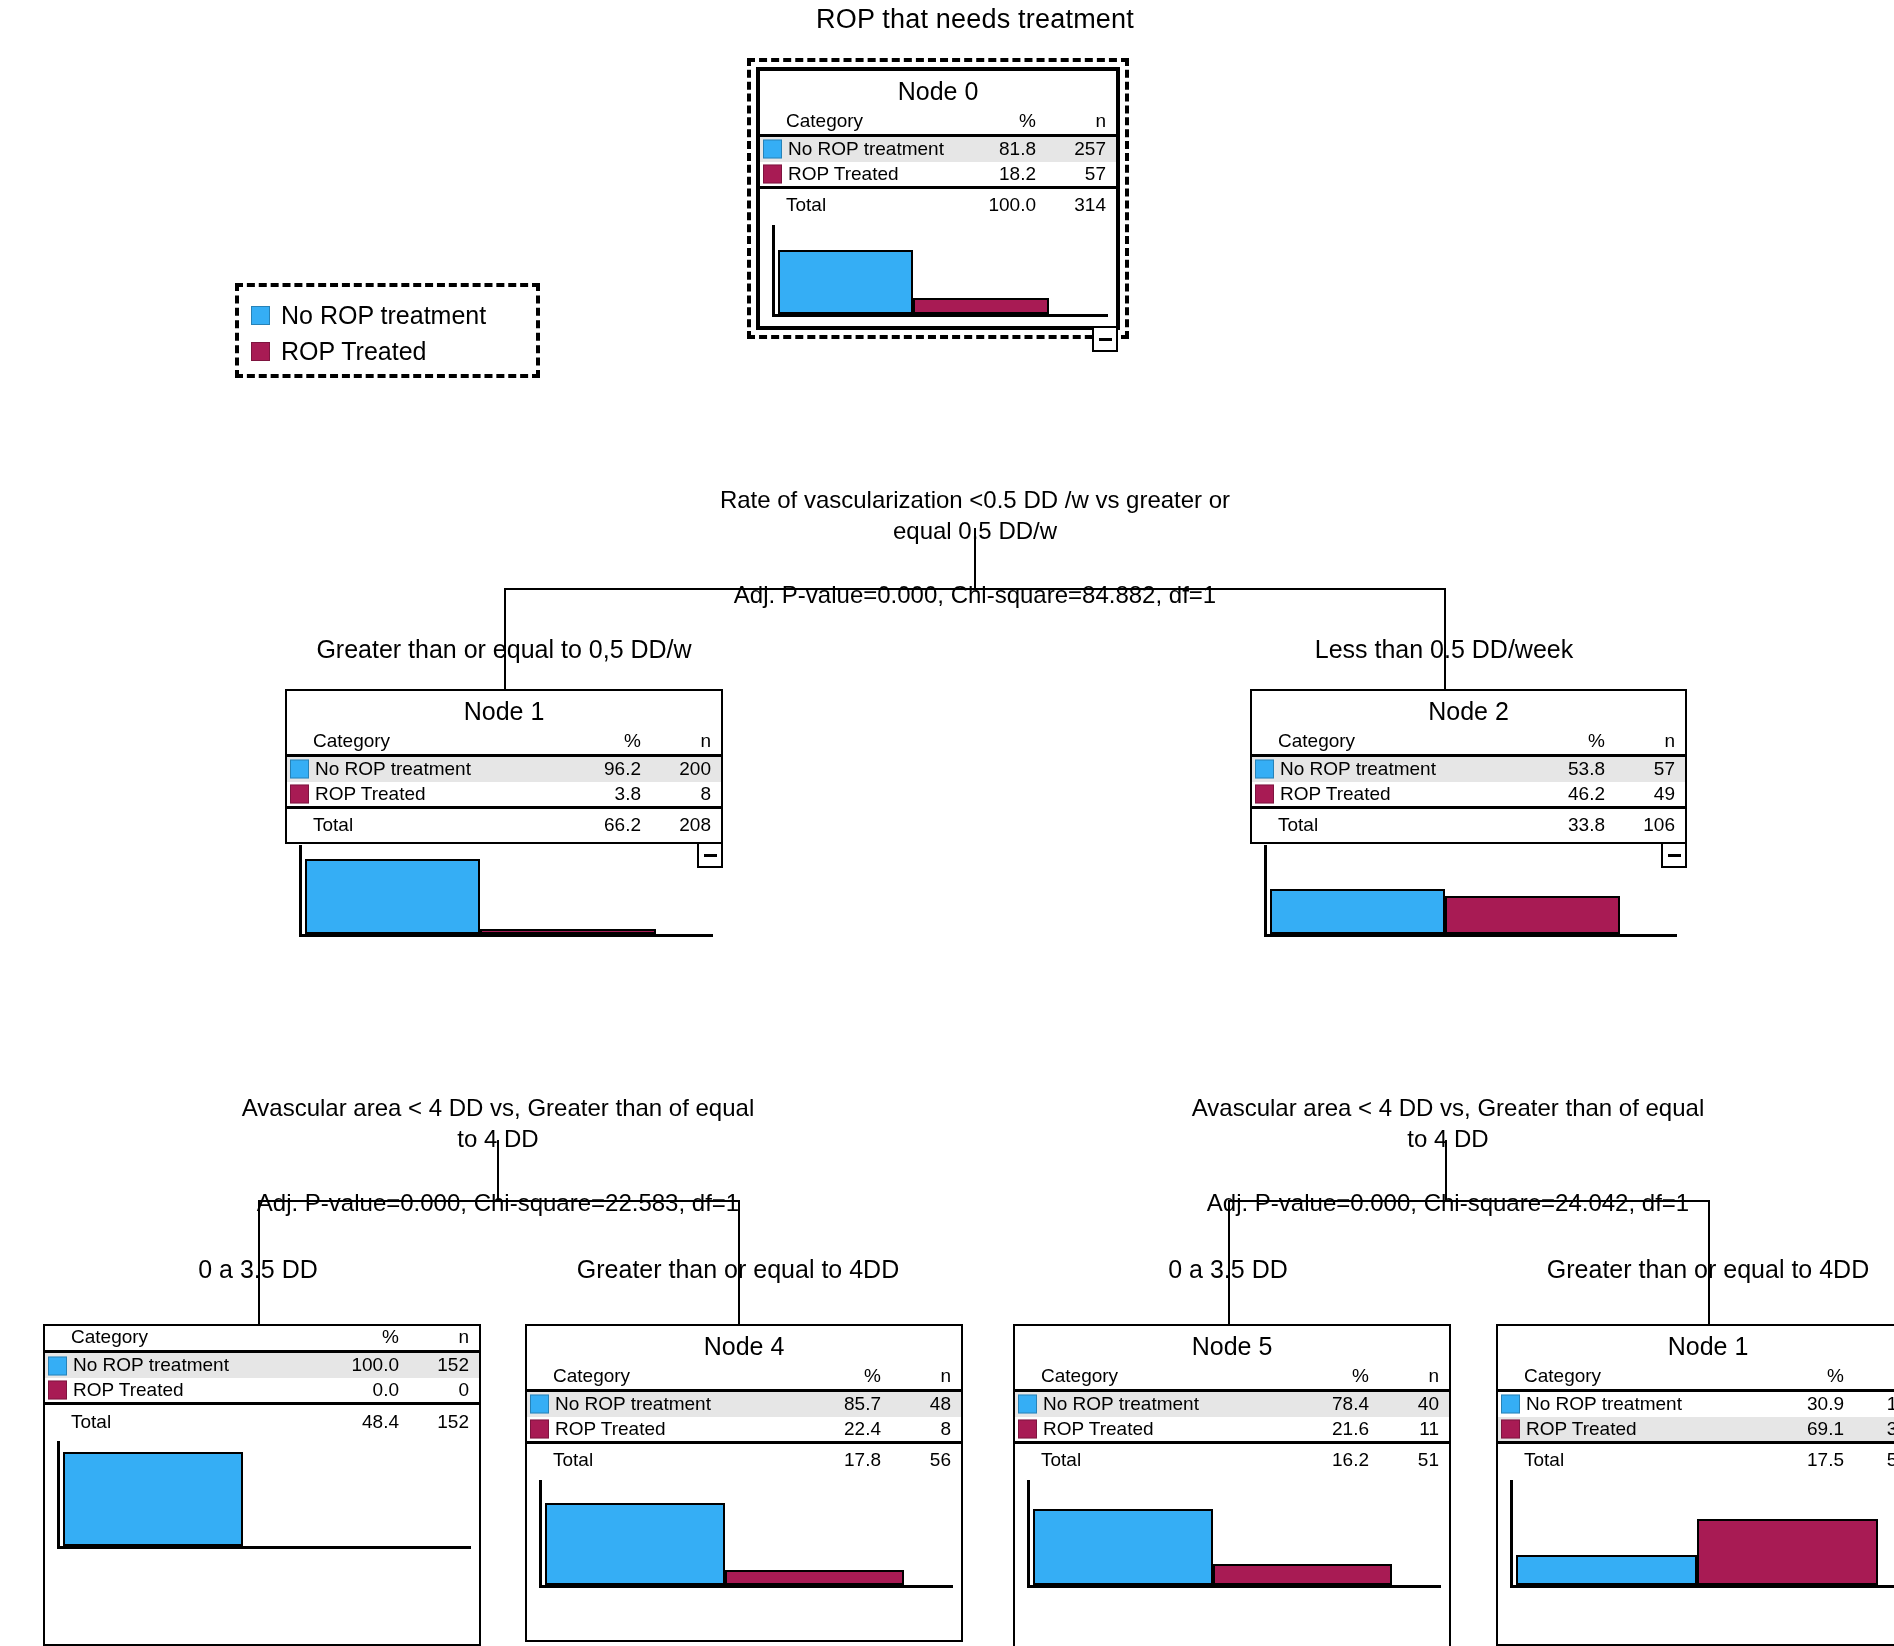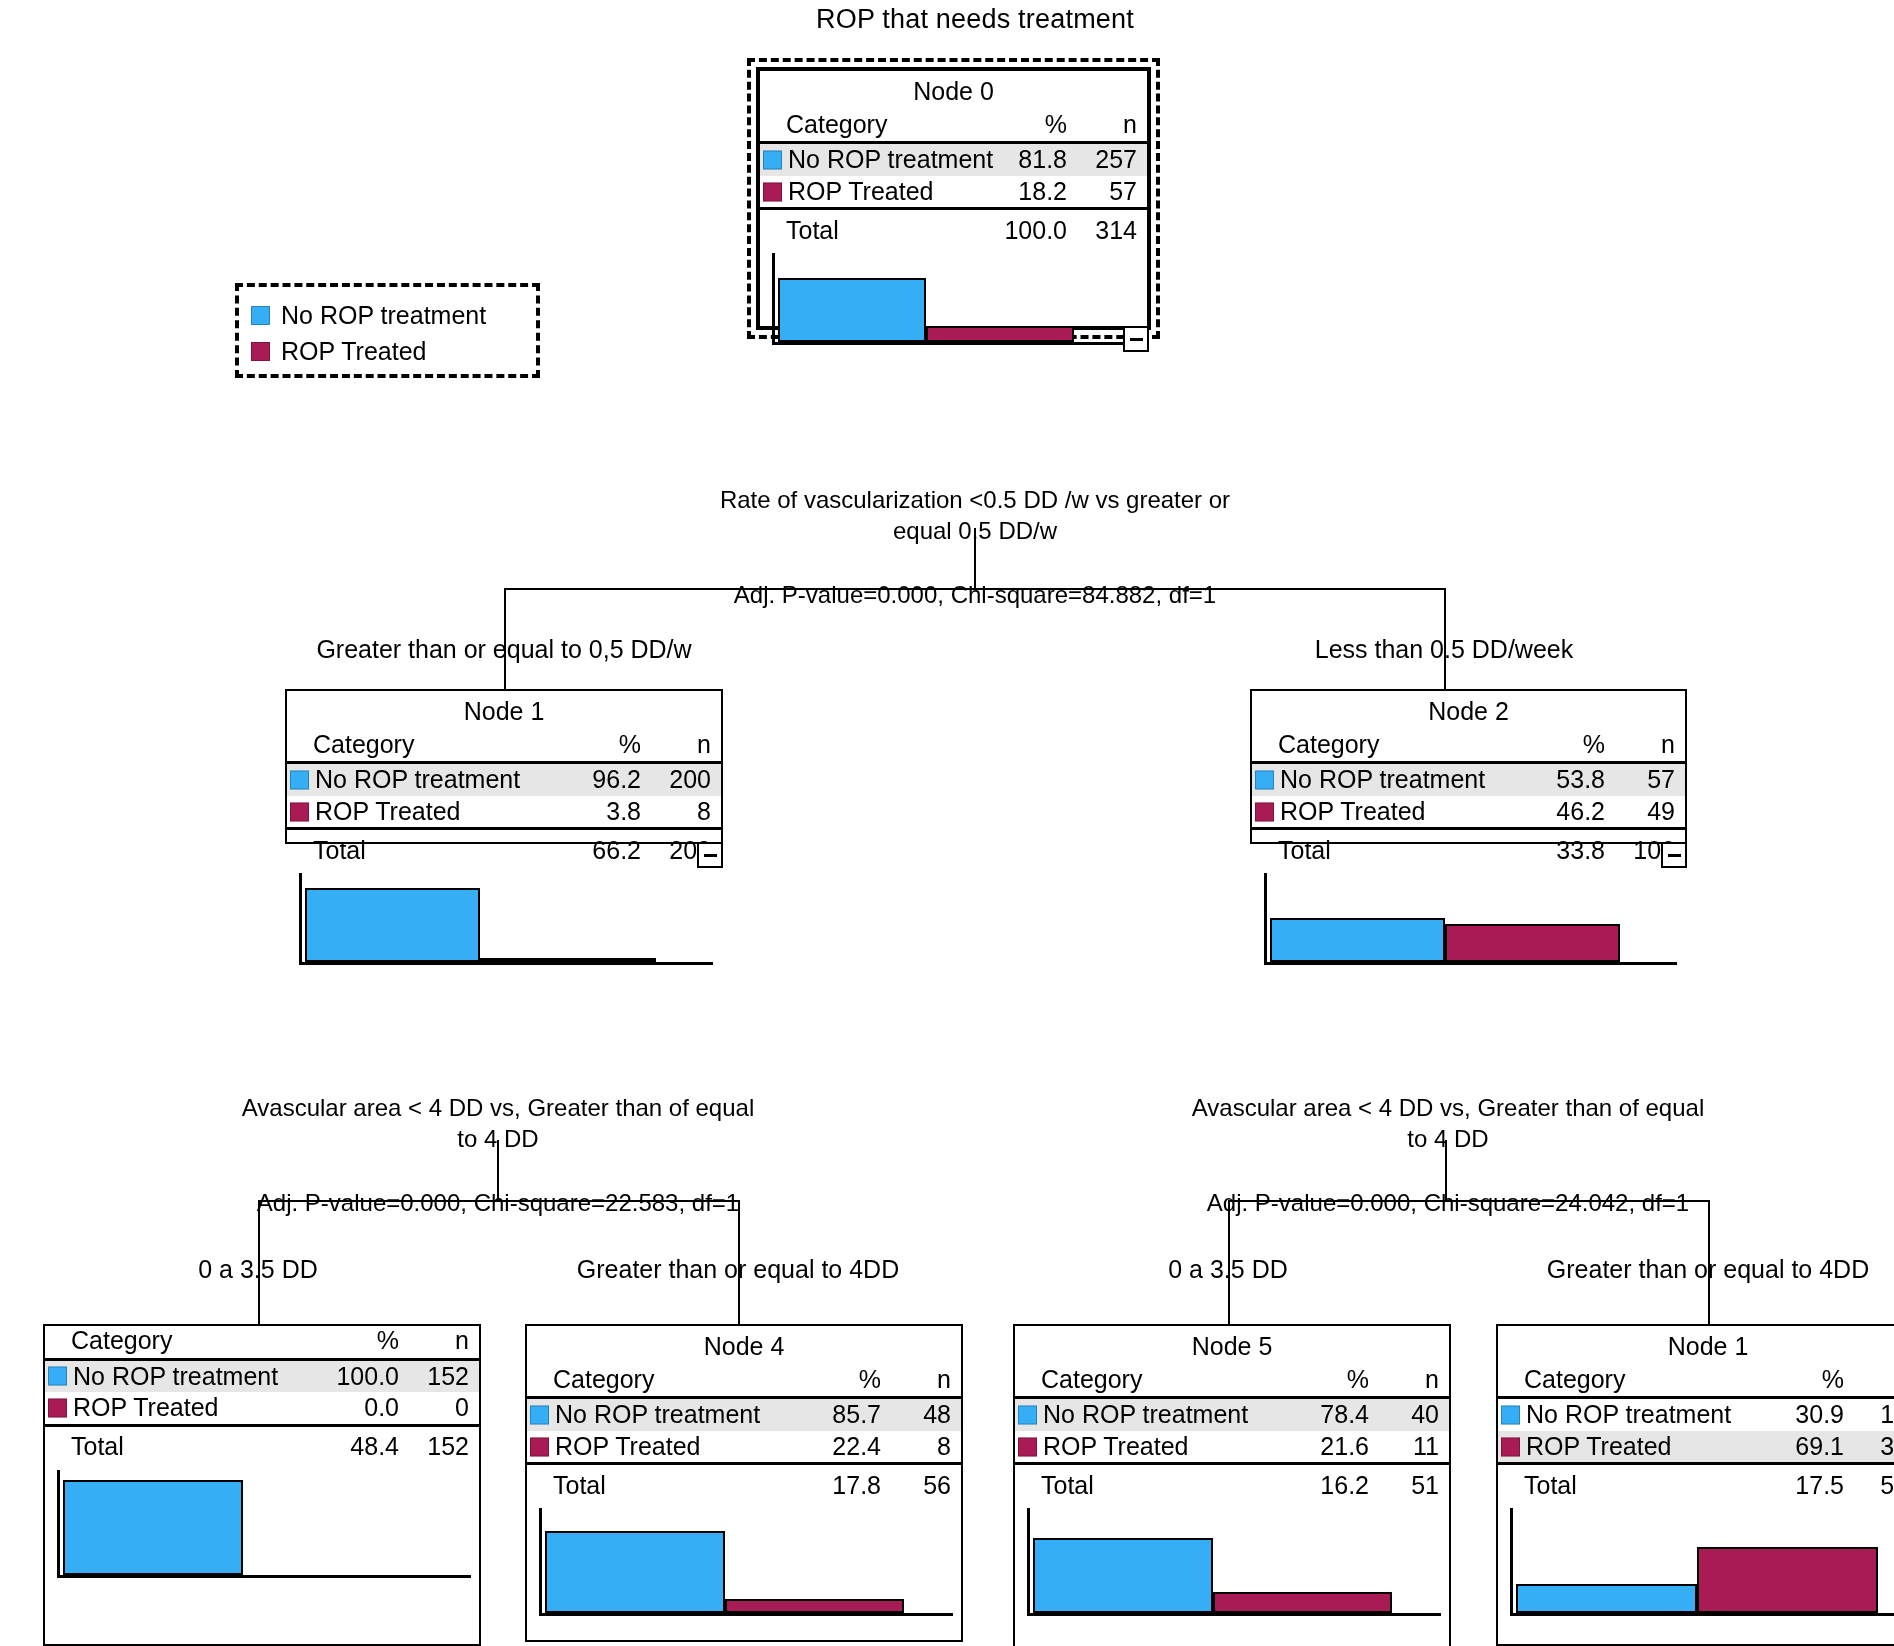--- a/index.html
+++ b/index.html
@@ -60,21 +60,21 @@
     text-align: center;
     padding-top: 6px;
     padding-bottom: 4px;
     font-size: 25px;
     line-height: 1.15;
   }
   .node-table {
     width: 100%;
     border-collapse: collapse;
     table-layout: fixed;
-    font-size: 25px;
+    font-size: 19px;
   }
   .node-table td { padding: 0 0 0 0; line-height: 1.18; white-space: nowrap; }
   .col-cat { text-align: left; }
   .col-pct { text-align: right; padding-right: 14px !important; }
   .col-n   { text-align: right; padding-right: 10px !important; }
   .hdr td { border-bottom: 3px solid #000; padding-bottom: 2px; }
   .hdr .col-cat { padding-left: 26px !important; }
   .cat-row td { padding-top: 1px; padding-bottom: 1px; }
   .cat-row.hl td { background: #E6E6E6; }
   .cat-cell { position: relative; padding-left: 28px !important; }
@@ -151,21 +151,21 @@
     <div class="legend-row">
       <span class="swatch sw-blue"></span>
       <span>No ROP treatment</span>
     </div>
     <div class="legend-row">
       <span class="swatch sw-red"></span>
       <span>ROP Treated</span>
     </div>
   </div>
 
-  <div class="node root-sel" style="left:728px; top:67px; width:395px; height:263px;">
+  <div class="node root-sel" style="left:728px; top:67px; width:364px; height:263px;">
     <div class="node-title">Node 0</div>
     <table class="node-table">
       <tbody>
           <tr class="hdr">
         <td class="col-cat">Category</td>
         <td class="col-pct" style="width:86px">%</td>
         <td class="col-n" style="width:66px">n</td>
       </tr>
       <tr class="cat-row hl">
         <td class="col-cat cat-cell">

